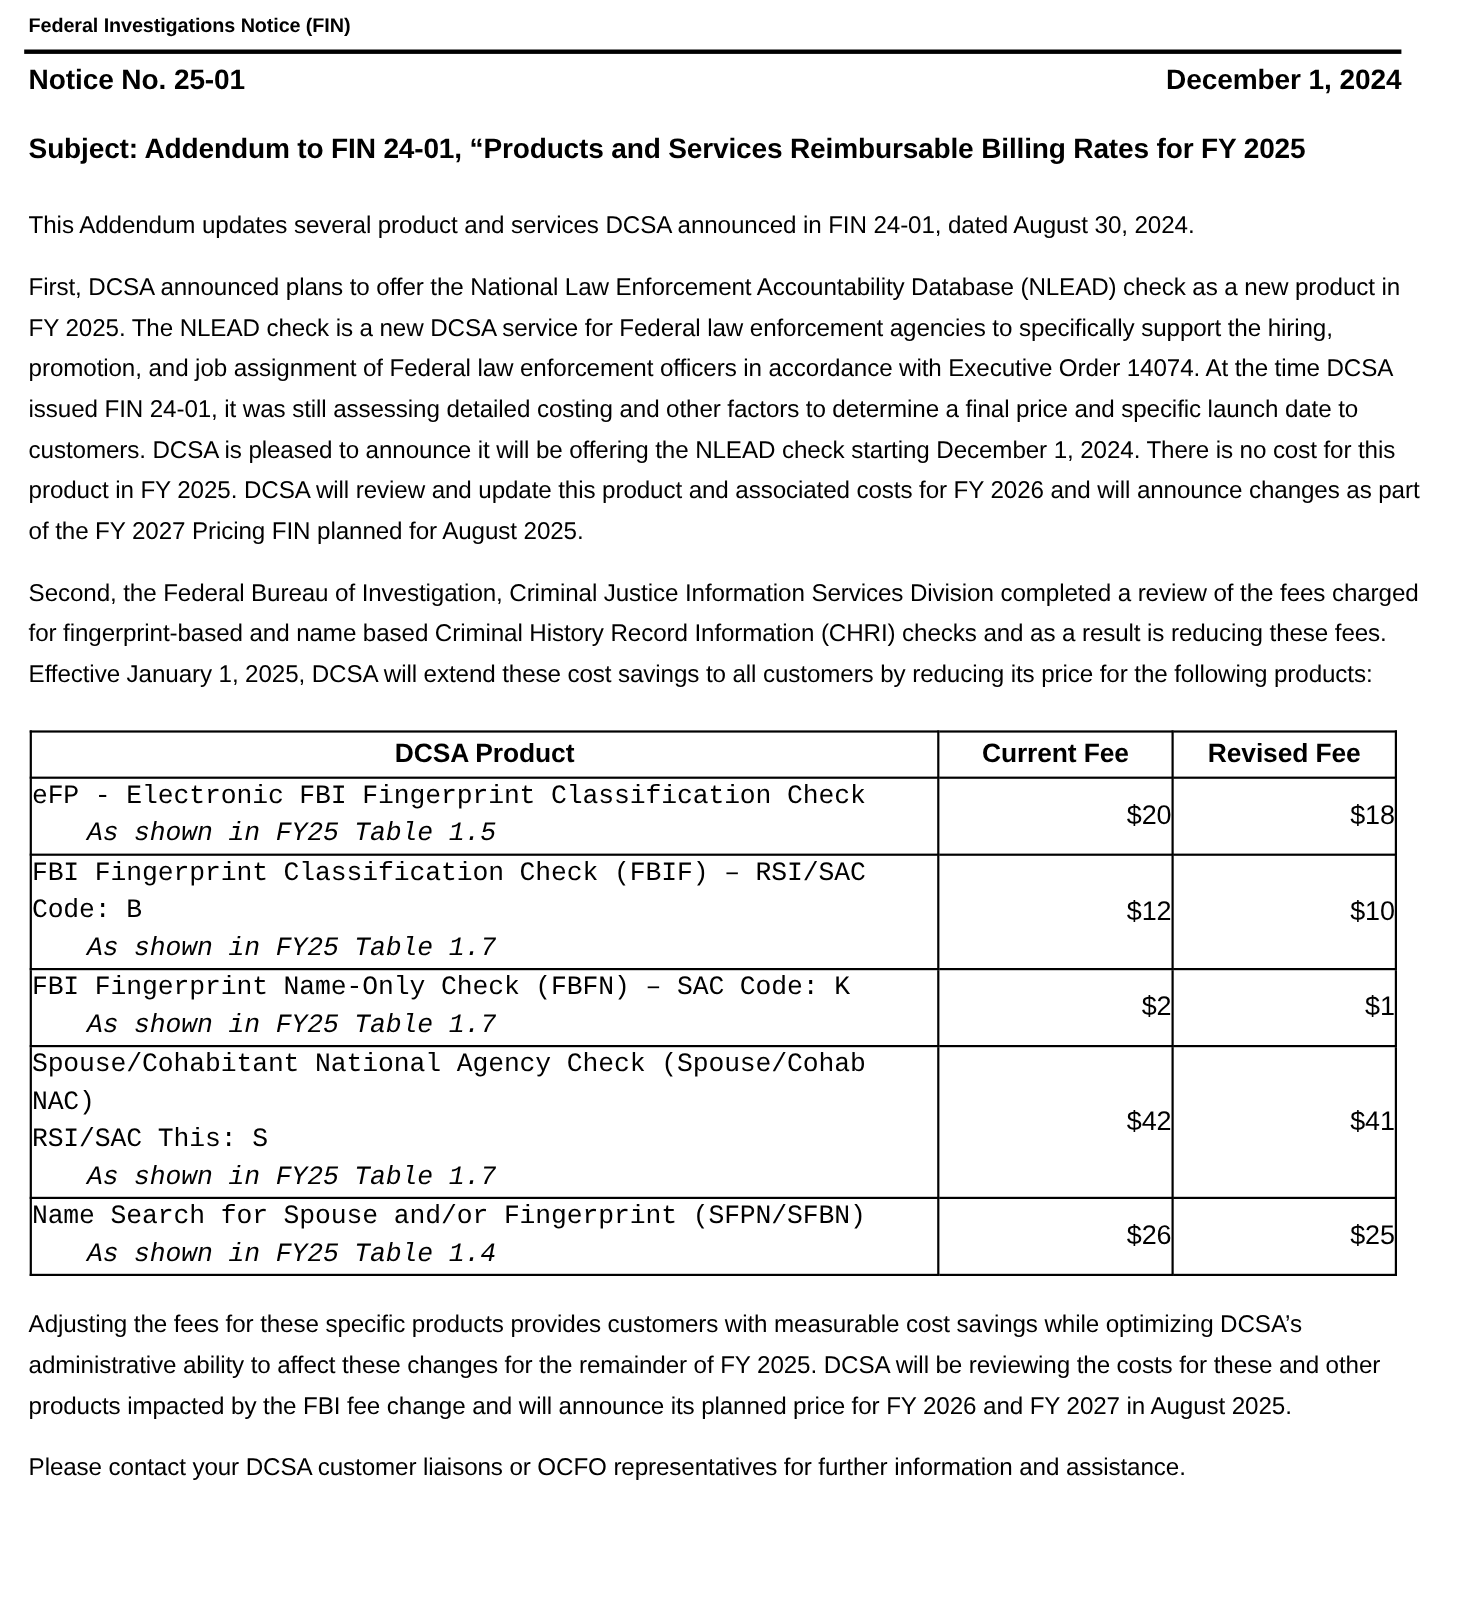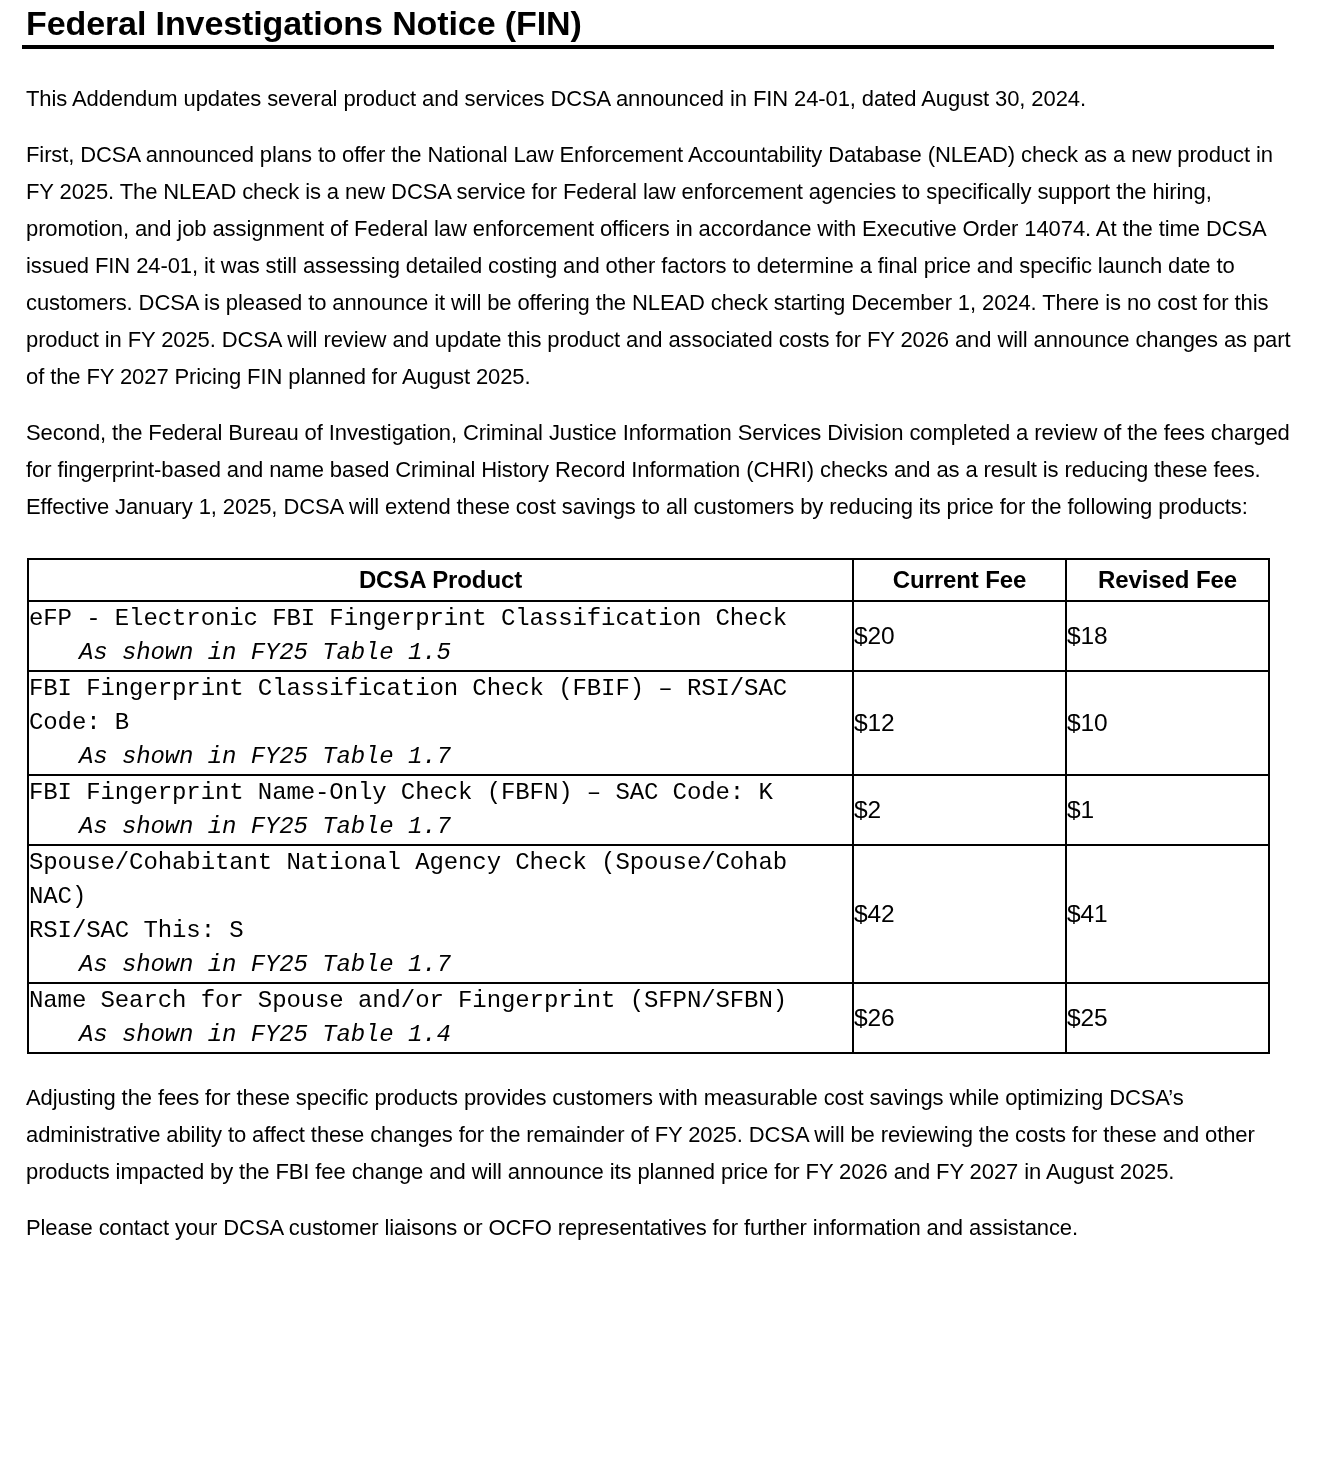--- a/index.html
+++ b/index.html
@@ -21,21 +21,21 @@
     box-sizing: border-box;
     padding: 0;
     overflow: hidden;
   }
 
   
   .masthead {
     padding: 6px 40px 0 26px;
   }
   .masthead-title {
-    font-size: 34px;
+    font-size: 18px;
     font-weight: bold;
     line-height: 34px;
     letter-spacing: -0.1px;
     white-space: nowrap;
   }
   .rule {
     margin: 5px 66px 0 22px;
     height: 4px;
     background: #000000;
     font-size: 0;
@@ -119,21 +119,21 @@
   }
   td.product .pname2 {
     display: block;
   }
   td.product .pref {
     display: block;
     font-style: italic;
     padding-left: 50px;
   }
   td.fee {
-    text-align: left;
+    text-align: right;
     font-size: 24.5px;
     line-height: 30px;
   }
 
   
   .closing {
     margin: 25px 38px 0 26px;
   }
   .closing .gap {
     height: 19px;
@@ -143,22 +143,27 @@
 <body>
 
 <div class="page">
 
   <div class="masthead">
     <div class="masthead-title">Federal Investigations Notice (FIN)</div>
   </div>
 
   <div class="rule"></div>
 
+  <div class="noticeline">
+    <span>Notice No. 25-01</span>
+    <span>December 1, 2024</span>
+  </div>
 
   <div class="subject">
+    <div class="subject-line1">Subject:  Addendum to FIN 24-01, “Products and Services Reimbursable Billing Rates for FY 2025</div>
   </div>
 
   <div class="body">
     <p class="para pspace-top-1">This Addendum updates several product and services DCSA announced in FIN 24-01, dated August 30, 2024.</p>
     <p class="para">First, DCSA announced plans to offer the National Law Enforcement Accountability Database (NLEAD) check as a new product in FY 2025.  The NLEAD check is a new DCSA service for Federal law enforcement agencies to specifically support the hiring, promotion, and job assignment of Federal law enforcement officers in accordance with Executive Order 14074.  At the time DCSA issued FIN 24-01, it was still assessing detailed costing and other factors to determine a final price and specific launch date to customers.  DCSA is pleased to announce it will be offering the NLEAD check starting December 1, 2024.  There is no cost for this product in FY 2025.  DCSA will review and update this product and associated costs for FY 2026 and will announce changes as part of the FY 2027 Pricing FIN planned for August 2025.</p>
     <p class="para">Second, the Federal Bureau of Investigation, Criminal Justice Information Services Division completed a review of the fees charged for fingerprint-based and name based Criminal History Record Information (CHRI) checks and as a result is reducing these fees.  Effective January 1, 2025, DCSA will extend these cost savings to all customers by reducing its price for the following products:</p>
   </div>
 
   <div class="fee-table-wrap">
     <table class="fee-table">

